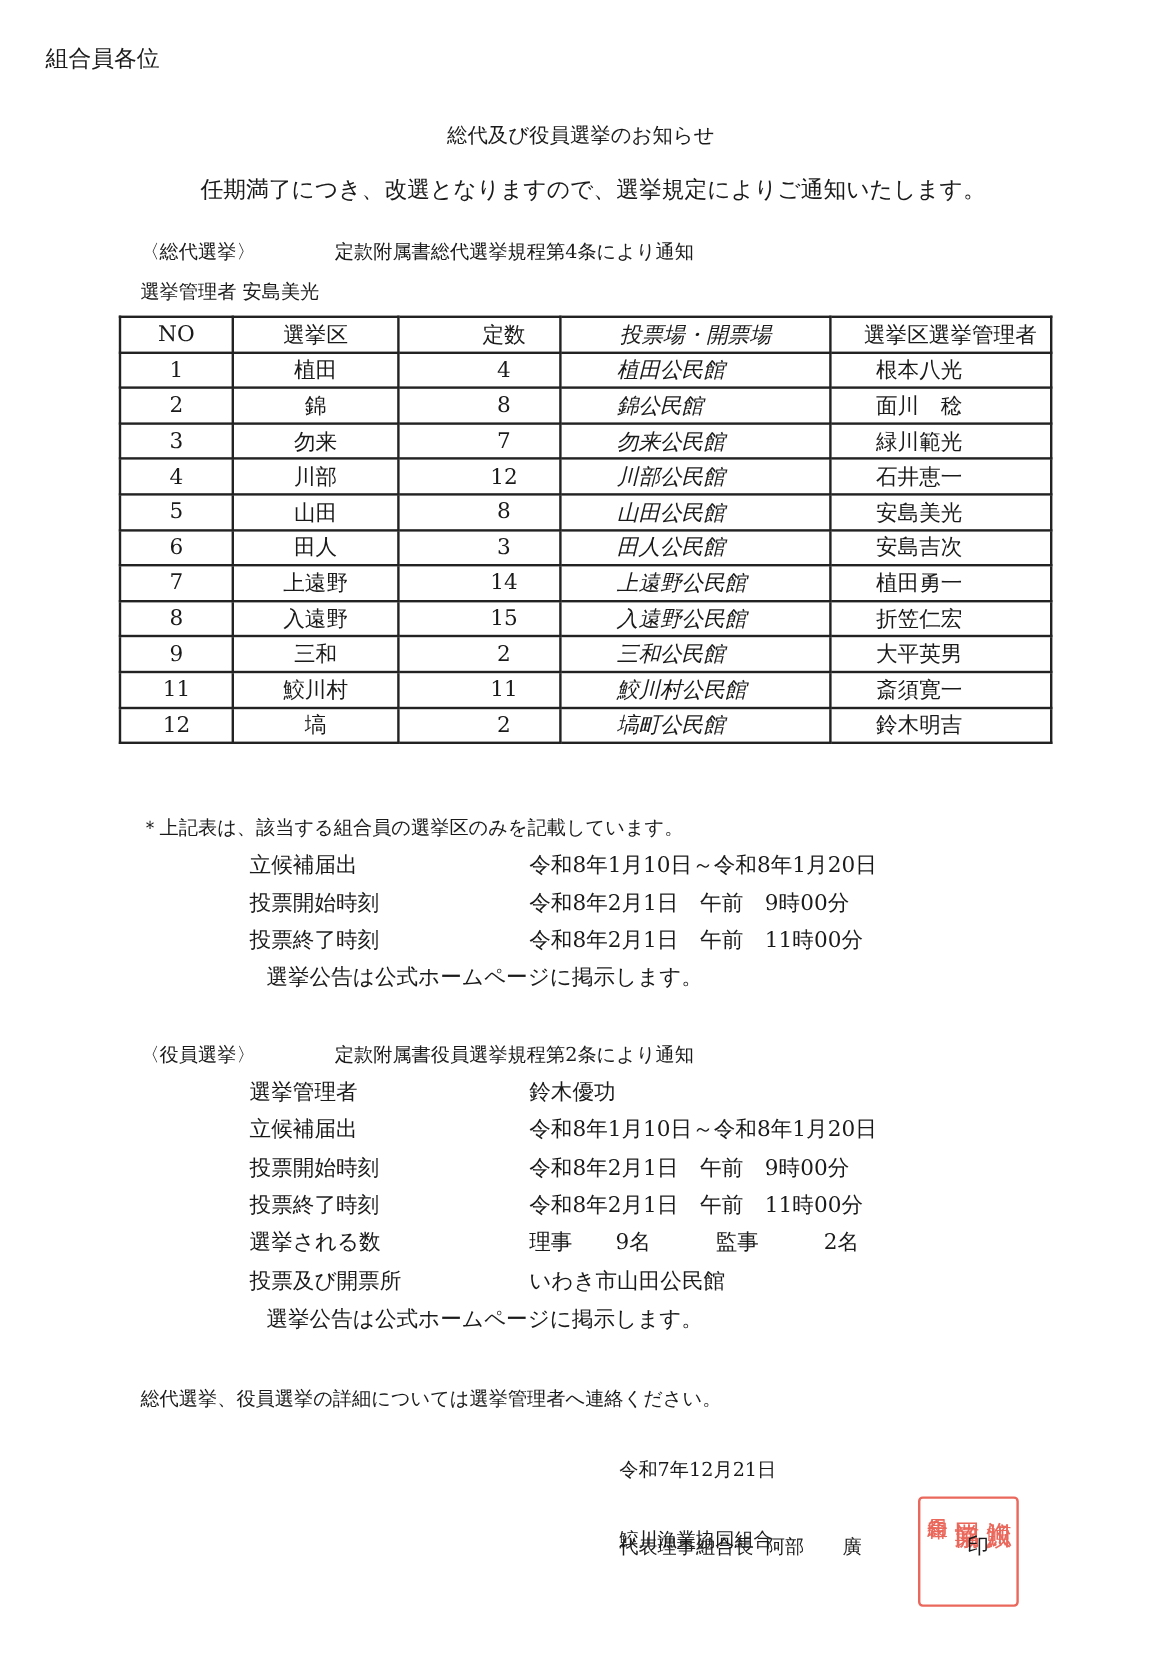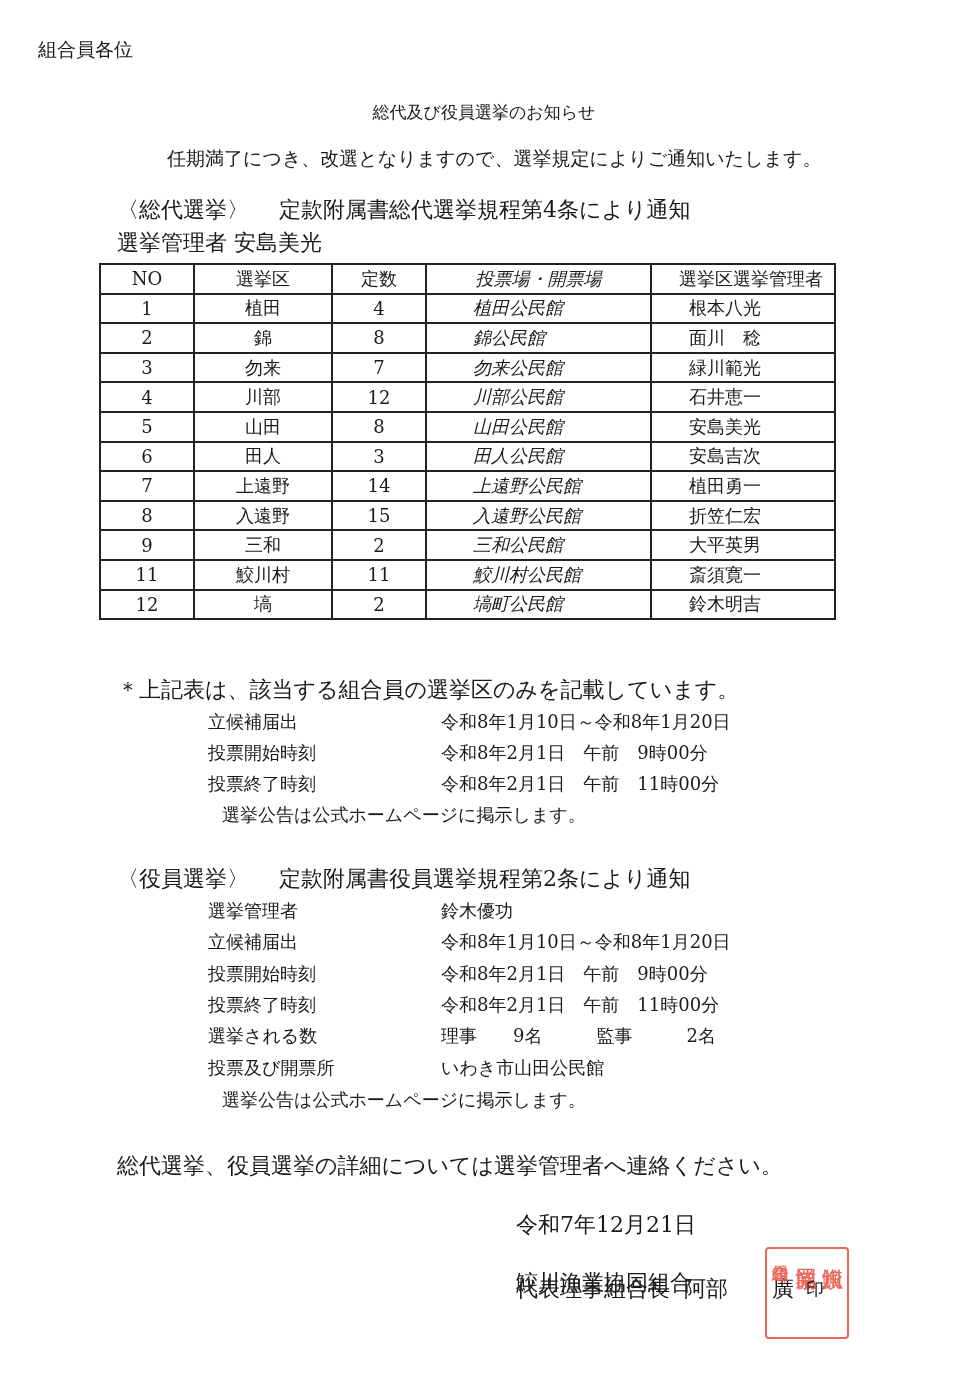--- a/index.html
+++ b/index.html
@@ -2,21 +2,21 @@
 <html><head>
 <meta charset="utf-8">
 <style>
   html, body { margin: 0; padding: 0; background: #ffffff; }
   body {
     width: 980px; height: 1386px; position: relative; overflow: hidden;
     font-family: "DejaVu Serif", "Liberation Serif", serif;
     color: #1a1a1a;
   }
   .abs { position: absolute; white-space: nowrap; }
-  .t18 { font-size: 22px; line-height: 22px; }
+  .t18 { font-size: 16px; line-height: 22px; }
   .t19 { font-size: 19px; line-height: 24px; }
 
   #addressee { left: 38px; top: 37px; }
   #doc-title { left: 0; width: 968px; text-align: center; top: 101px; font-size: 17px; }
   #intro { left: 167px; top: 146px; }
 
   #sodai-header { left: 117px; top: 199px; }
   #sodai-header .lbl { display: inline-block; width: 162px; }
   #sodai-admin { left: 117px; top: 232px; }
 
@@ -25,21 +25,21 @@
     border-collapse: collapse;
     font-size: 18px;
     border-radius: 29px;
   }
   table#districts td, table#districts th {
     border: 2px solid #222;
     height: 27.6px; padding: 0; font-weight: normal;
   }
   table#districts .c-no { width: 92px; text-align: center; }
   table#districts .c-dist { width: 136px; text-align: center; }
-  table#districts .c-cap { width: 92px; text-align: center; }
+  table#districts .c-cap { width: 92px; text-align: center; padding-left: 41px; }
   table#districts .c-venue { width: 225px; text-align: left; padding-left: 46px; box-sizing: border-box; font-style: italic; }
   table#districts th.c-venue { text-align: center; padding-left: 0; }
   table#districts .c-mgr { width: 184px; text-align: left; padding-left: 37px; box-sizing: border-box; }
   table#districts th.c-mgr { text-align: center; padding-left: 16px; }
 
   #table-note { left: 117px; top: 679px; }
 
   .kv { position: absolute; left: 208px; white-space: nowrap; font-size: 18px; line-height: 22px; }
   .kv .k { display: inline-block; width: 233px; }
   .notice { position: absolute; left: 222px; white-space: nowrap; font-size: 18px; line-height: 22px; }

